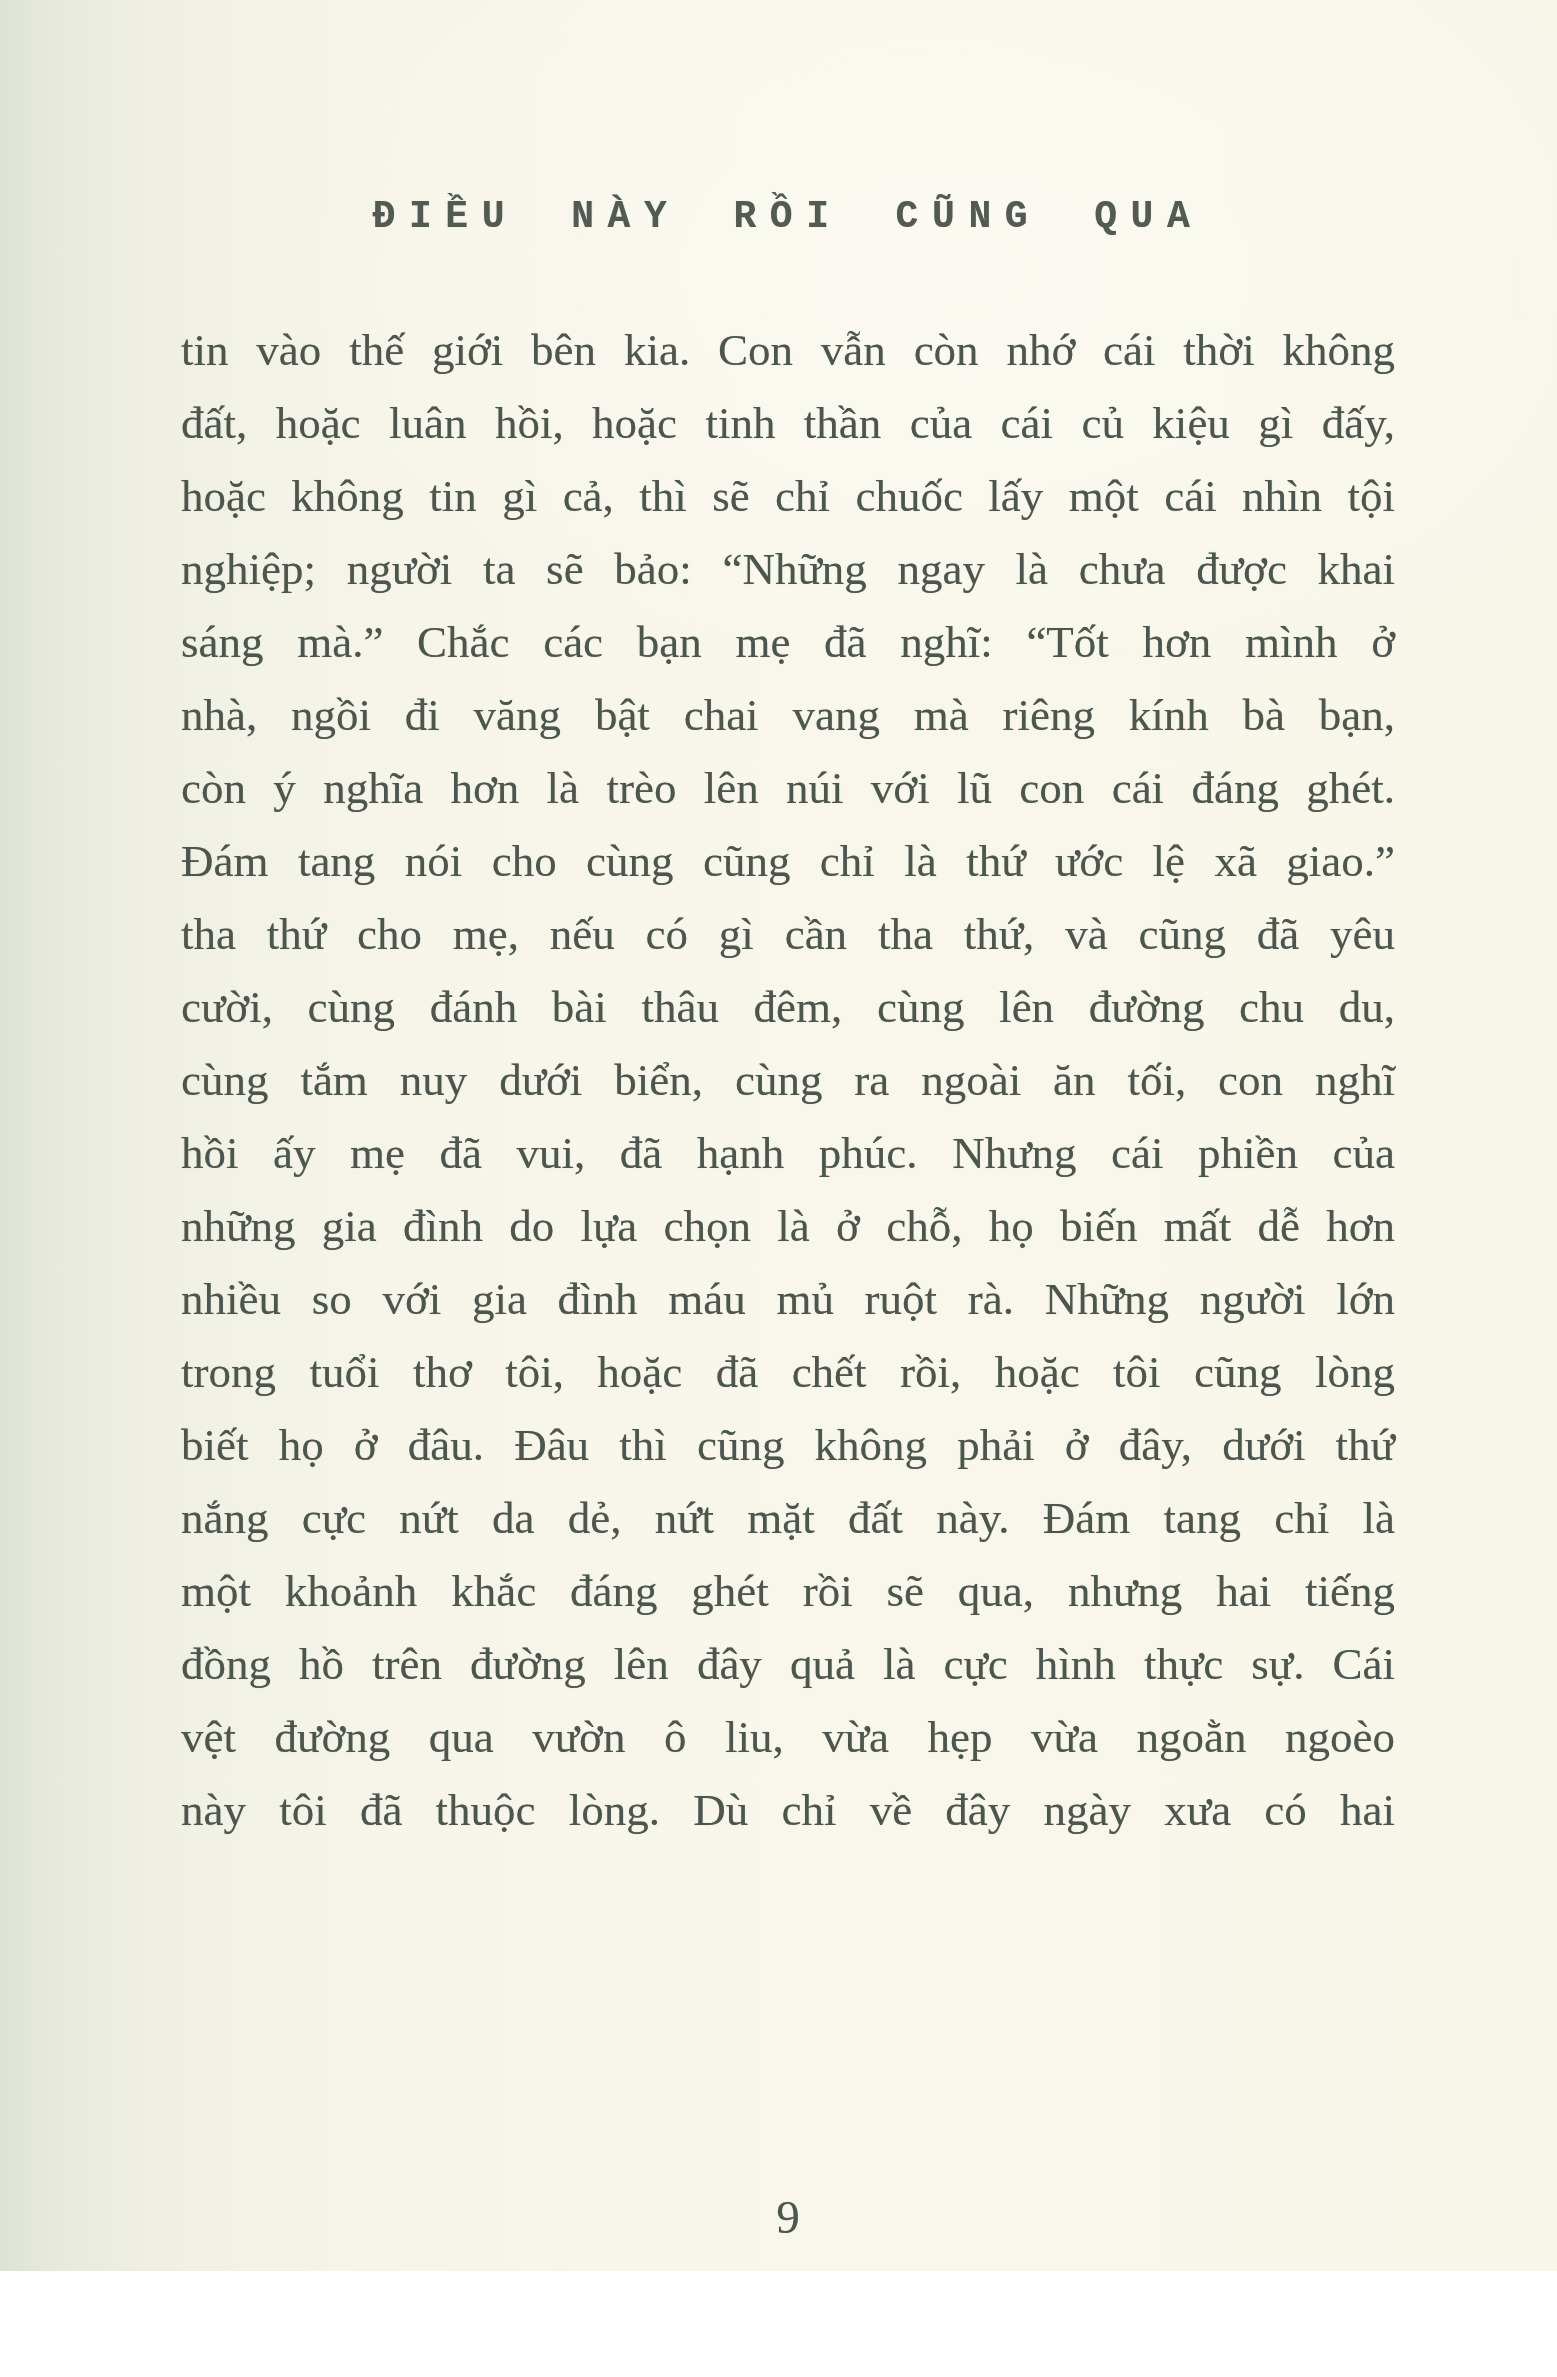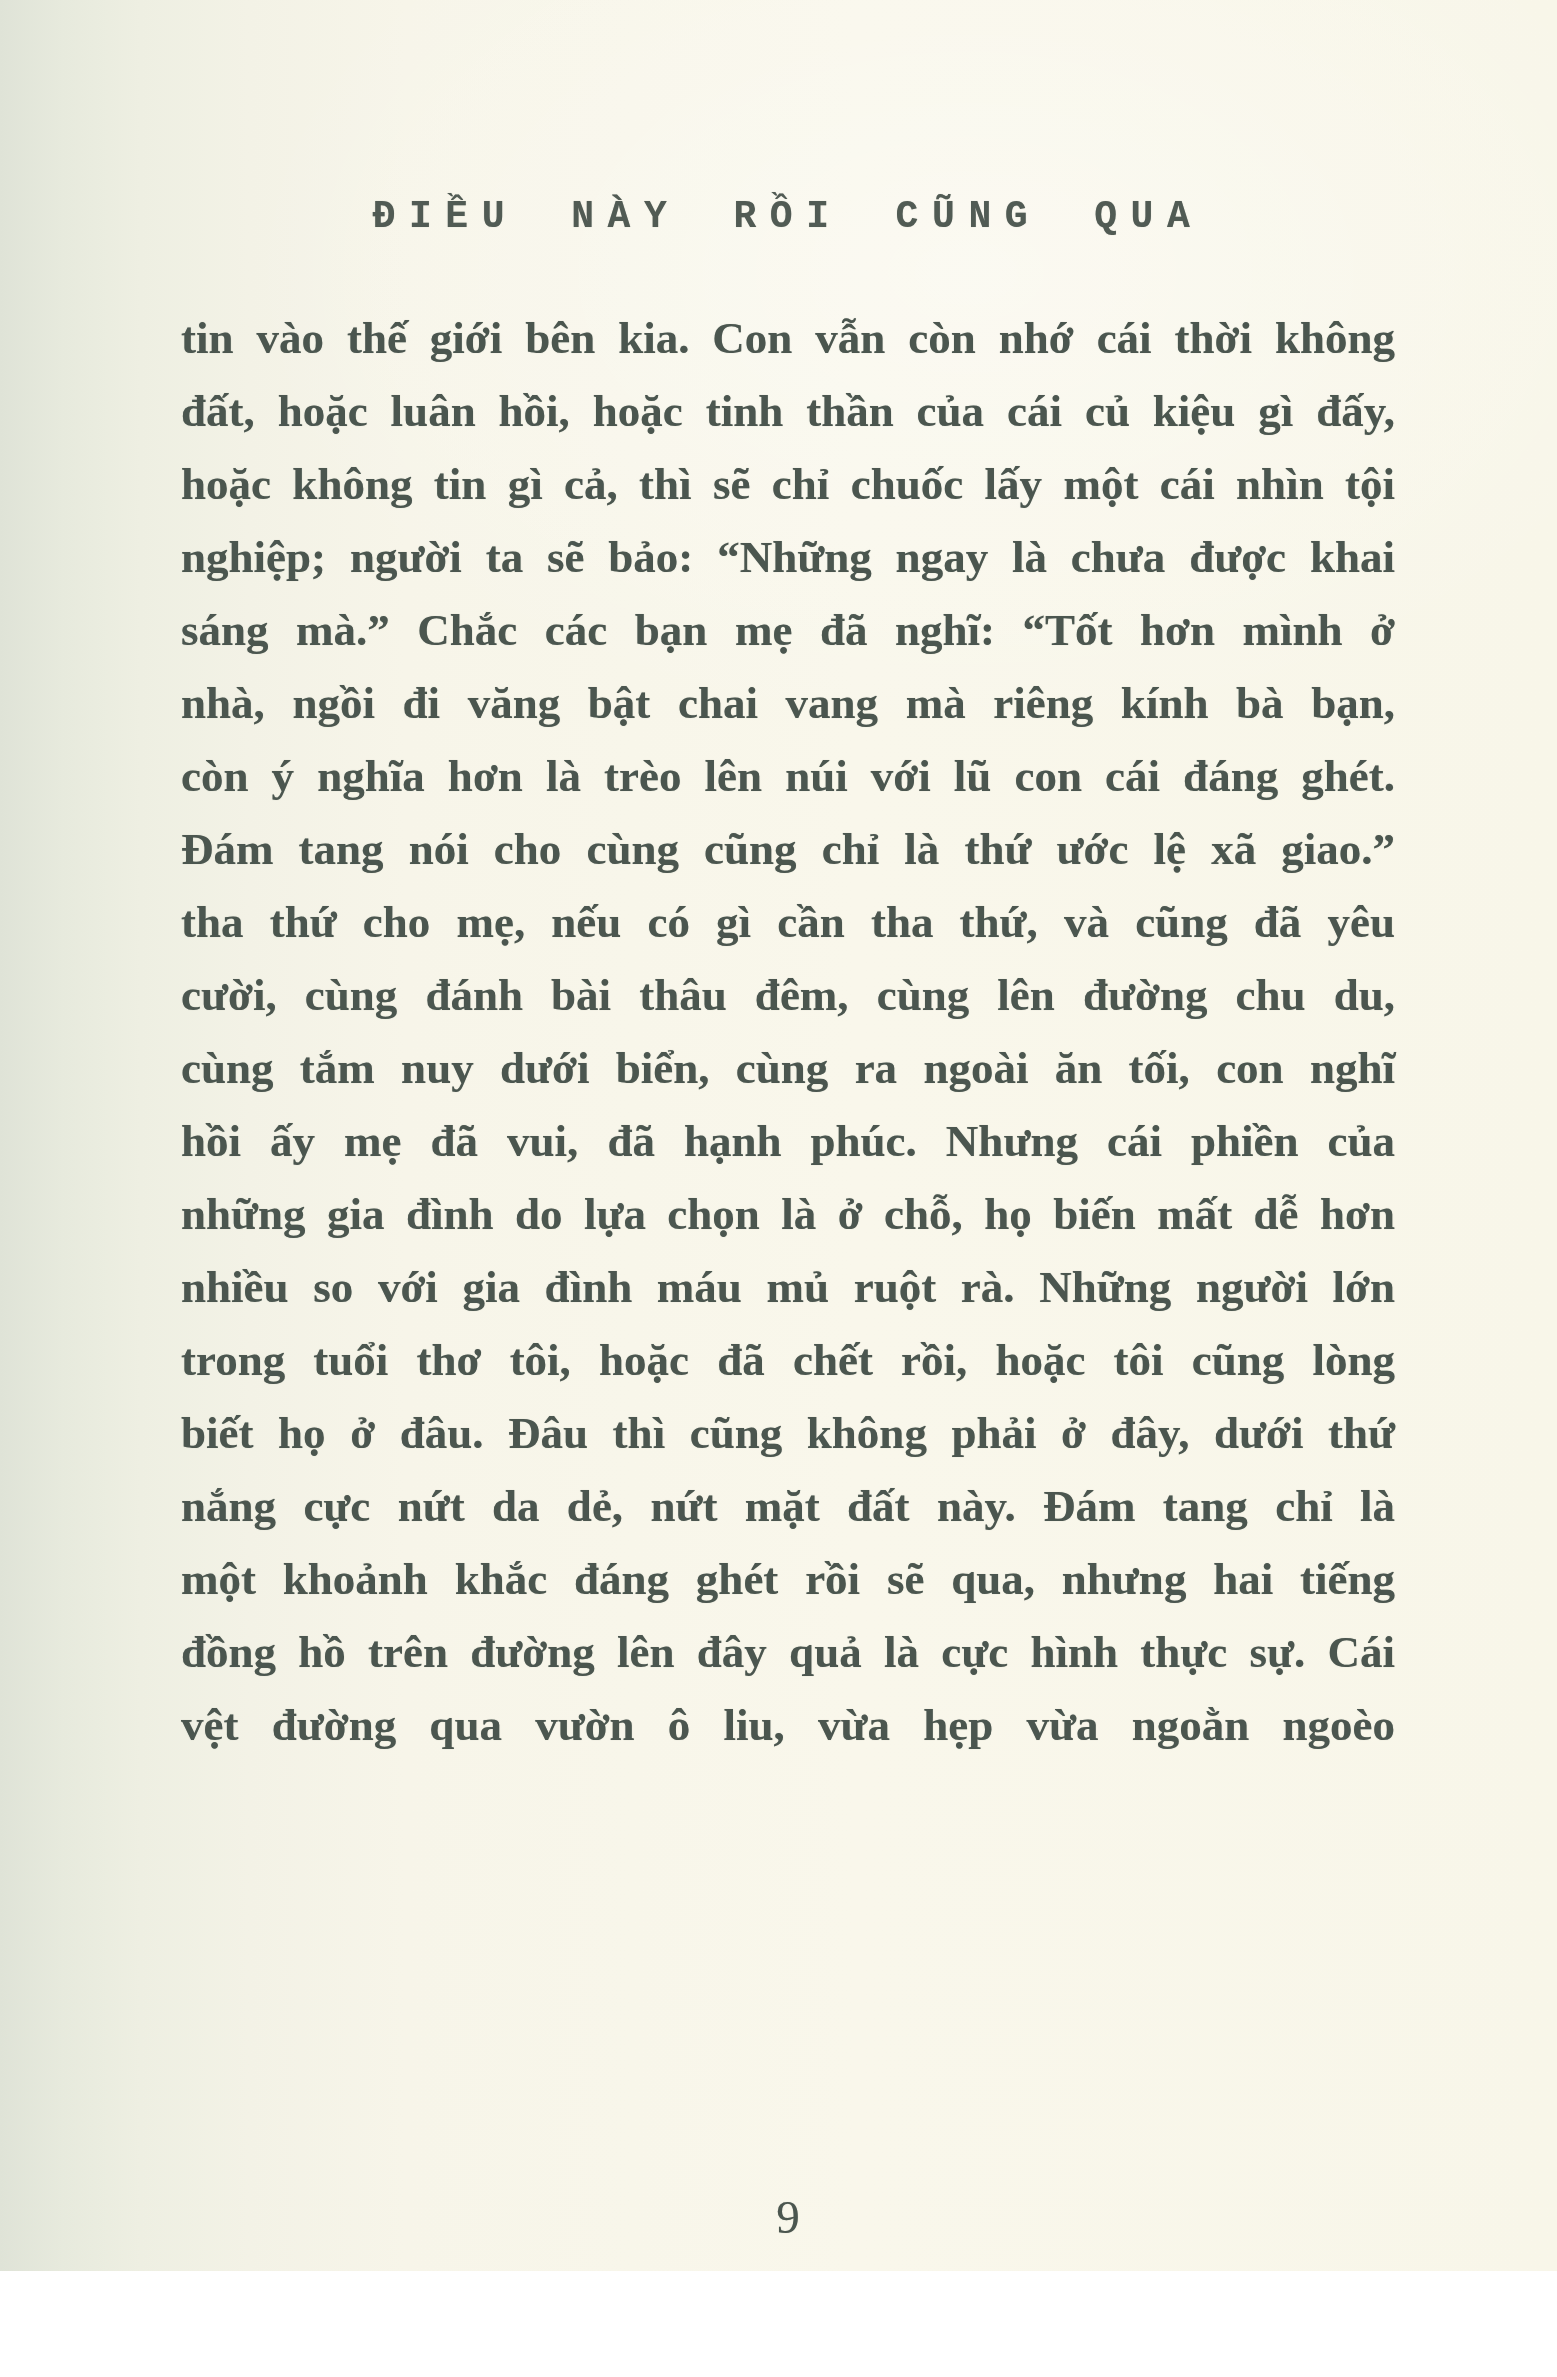--- a/index.html
+++ b/index.html
@@ -33,29 +33,28 @@
     font-weight: bold;
     font-size: 38px;
     letter-spacing: 13.6px;
     word-spacing: 16.6px;
     color: #515b54;
     text-shadow: 0 0 0.8px rgba(81,91,84,0.45);
     white-space: nowrap;
   }
   .body-text {
     position: absolute;
-    top: 302px;
+    top: 314px;
     left: 181px;
     width: 1214px;
     font-family: "Liberation Serif", "DejaVu Serif", serif;
     font-size: 45px;
     line-height: 73px;
     color: #4b564f;
     text-shadow: 0 0 0.8px rgba(75,86,79,0.42);
-    font-weight: bold;
   }
   .body-text .line {
     text-align: justify;
     text-align-last: justify;
     white-space: normal;
     height: 73px;
   }
   .page-number {
     position: absolute;
     top: 2190px;
@@ -88,17 +87,18 @@
       <div class="line">cùng tắm nuy dưới biển, cùng ra ngoài ăn tối, con nghĩ</div>
       <div class="line">hồi ấy mẹ đã vui, đã hạnh phúc. Nhưng cái phiền của</div>
       <div class="line">những gia đình do lựa chọn là ở chỗ, họ biến mất dễ hơn</div>
       <div class="line">nhiều so với gia đình máu mủ ruột rà. Những người lớn</div>
       <div class="line">trong tuổi thơ tôi, hoặc đã chết rồi, hoặc tôi cũng lòng</div>
       <div class="line">biết họ ở đâu. Đâu thì cũng không phải ở đây, dưới thứ</div>
       <div class="line">nắng cực nứt da dẻ, nứt mặt đất này. Đám tang chỉ là</div>
       <div class="line">một khoảnh khắc đáng ghét rồi sẽ qua, nhưng hai tiếng</div>
       <div class="line">đồng hồ trên đường lên đây quả là cực hình thực sự. Cái</div>
       <div class="line">vệt đường qua vườn ô liu, vừa hẹp vừa ngoằn ngoèo</div>
+      <div class="line">này tôi đã thuộc lòng. Dù chỉ về đây ngày xưa có hai</div>
     </div>
 
   <div class="page-number">9</div>
 </div>
 
 
 </body></html>

